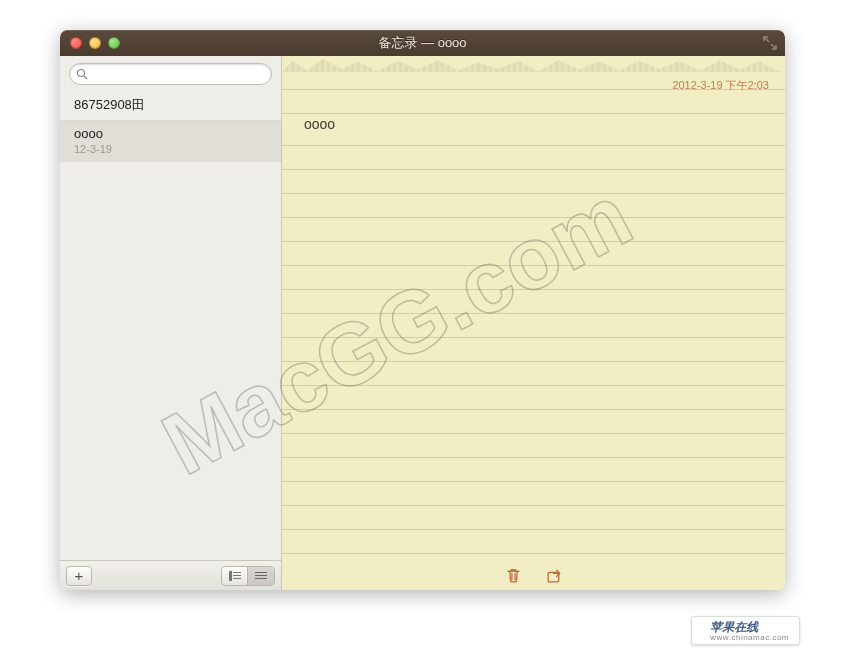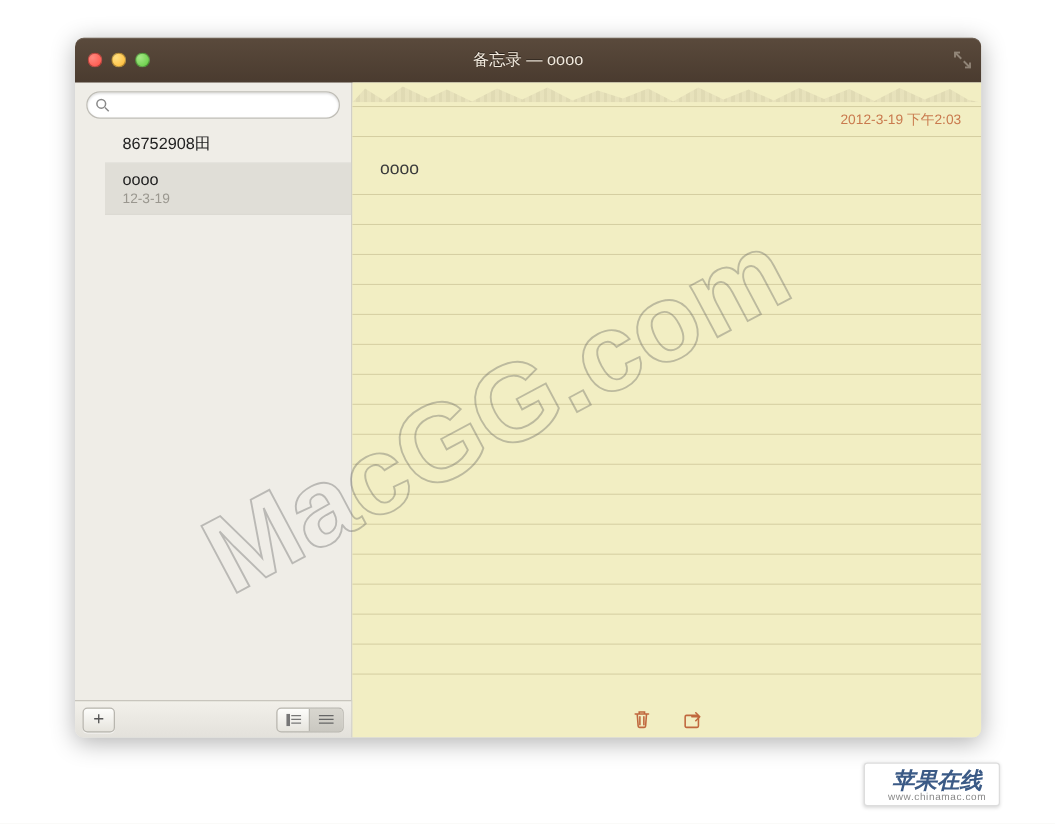--- a/index.html
+++ b/index.html
@@ -17,21 +17,21 @@
       width: 725px;
       height: 560px;
       background: #e8e8e3;
       border-radius: 7px;
       box-shadow: 0 4px 20px rgba(0,0,0,0.3);
       overflow: hidden;
       display: flex;
       flex-direction: column;
     }
     .titlebar {
-      height: 36px;
+      height: 26px;
       background: linear-gradient(to bottom, #5a4a3c, #4a3b2f);
       display: flex;
       align-items: center;
       position: relative;
       border-top-left-radius: 7px;
       border-top-right-radius: 7px;
       box-shadow: inset 0 1px 0 rgba(255,255,255,0.15);
     }
     .traffic-lights {
       display: flex;
@@ -97,21 +97,20 @@
       flex: 1;
     }
     .notes-list {
       flex: 1;
       overflow-y: auto;
     }
     .note-item {
       padding: 4px 14px 6px;
       border-bottom: 1px solid #dcdad3;
       cursor: pointer;
-      margin-left: 24px;
     }
     .note-item.selected { background: #e0ded7; }
     .note-title {
       font-size: 13px;
       color: #222;
       line-height: 1.35;
     }
     .note-date {
       font-size: 11px;
       color: #9a978f;
@@ -231,21 +230,21 @@
       border: 1px solid #ddd;
       border-radius: 3px;
       padding: 4px 10px 2px;
       display: flex;
       align-items: center;
       gap: 8px;
       box-shadow: 0 1px 3px rgba(0,0,0,0.15);
     }
     .apple-icon { font-size: 20px; color: #5a7ba8; }
     .logo-text { display: flex; flex-direction: column; line-height: 1.05;}
-    .logo-main { font-size: 18px; font-weight: bold; font-style: italic; color: #3b5a86; text-align: center;}
+    .logo-main { font-size: 12px; font-weight: bold; font-style: italic; color: #3b5a86;}
     .logo-sub { font-size: 8px; color: #888; letter-spacing: 0.5px;}
   </style>
 </head>
 <body>
 
 <div class="window">
   <div class="titlebar">
     <div class="traffic-lights">
       <div class="light close"></div>
       <div class="light min"></div>

